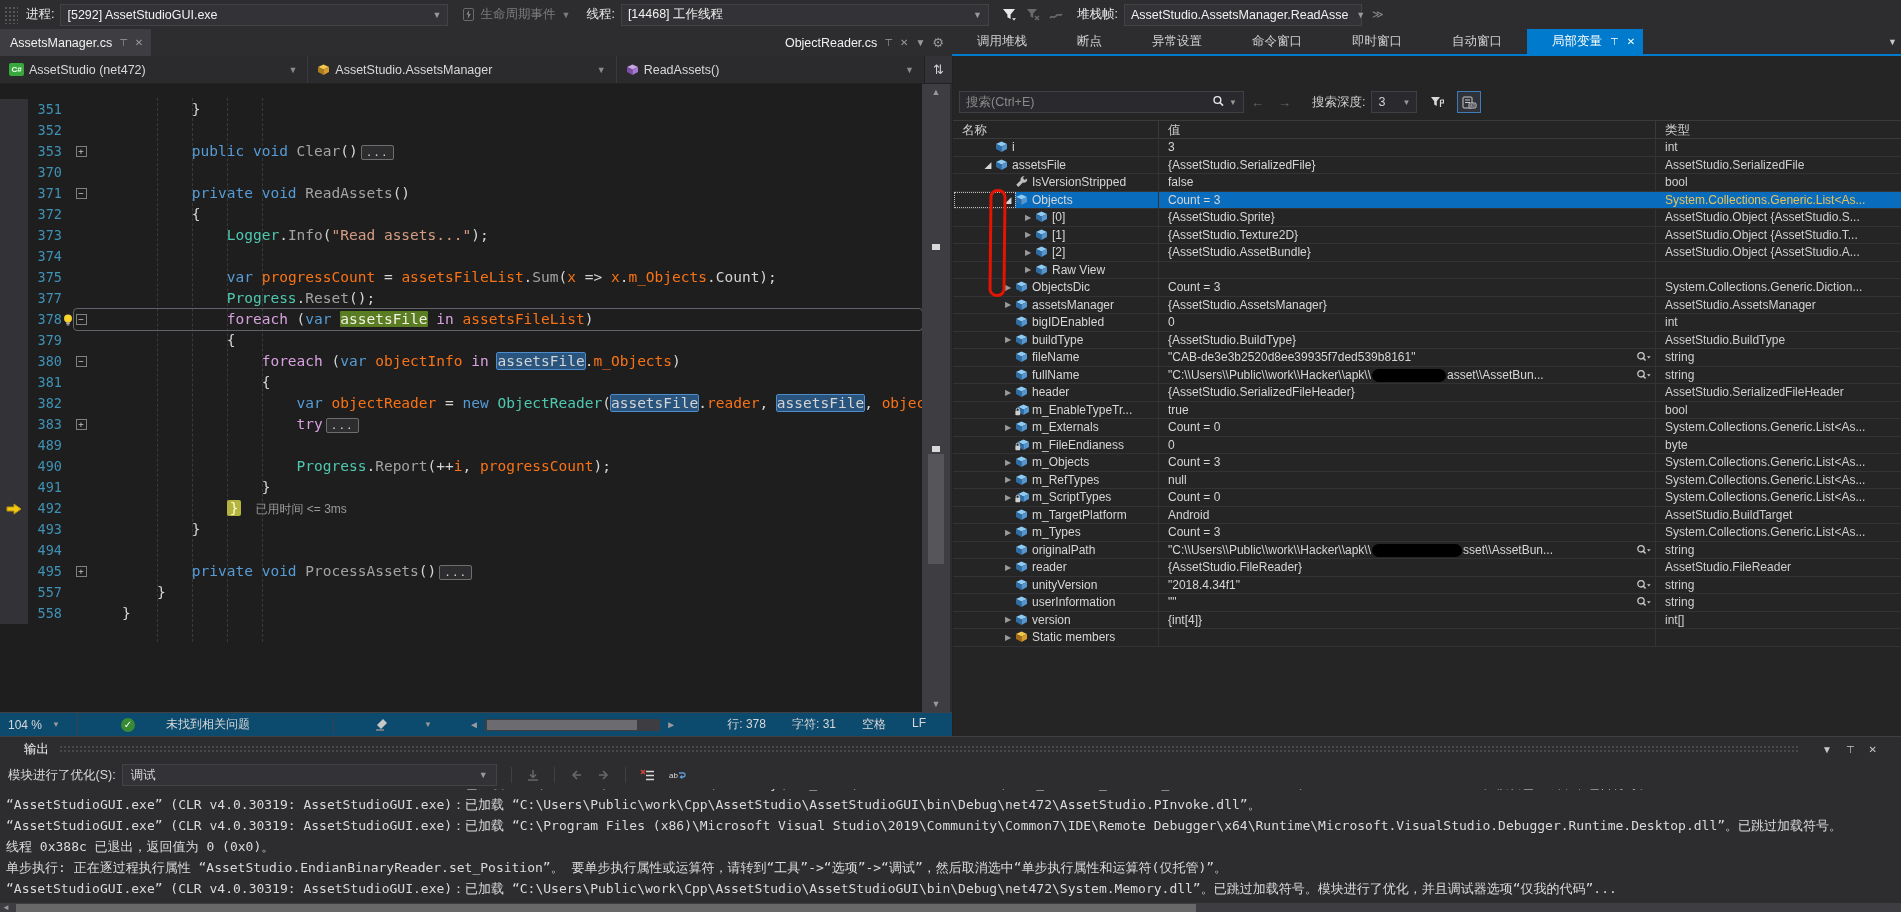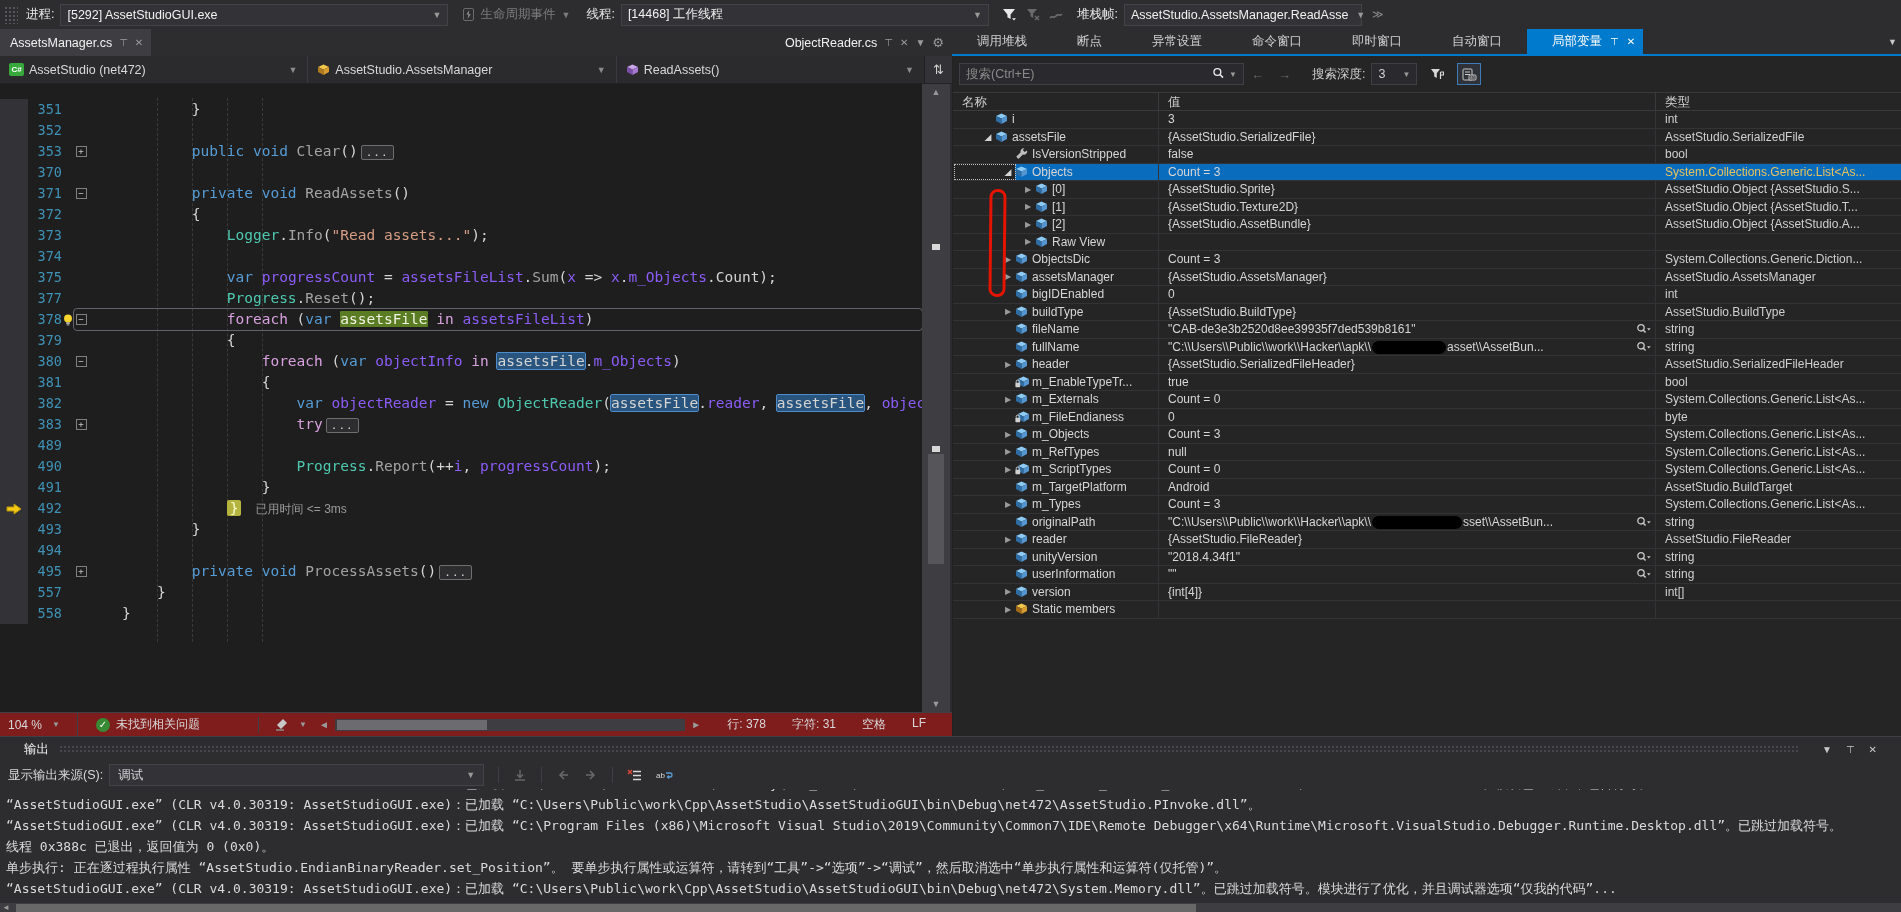--- a/index.html
+++ b/index.html
@@ -43,49 +43,49 @@
   .eline { display:flex; height:21px; line-height:21px; font-family:"DejaVu Sans Mono",monospace; font-size:14.5px; white-space:pre; position:relative; }
   .g1 { width:28px; flex:none; background:#333337; display:flex; align-items:center; justify-content:center; }
   .lnum { width:34px; flex:none; text-align:right; color:#3f91b5; font-size:13.5px; }
   .g2 { width:12px; flex:none; display:flex; align-items:center; justify-content:flex-end; }
   .cwrap { flex:1; display:flex; min-width:0; }
   .fd { width:14px; flex:none; display:flex; align-items:center; justify-content:center; }
   .foldmark { width:11px; height:11px; border:1px solid #808080; background:#1e1e1e; color:#c8c8c8; font-size:9px; line-height:9px; text-align:center; }
   .code { flex:1; overflow:hidden; color:#d4d4d4; }
   .eline.sel .cwrap { outline:1px solid #62626a; border-radius:3px; }
   .t-kw { color:#569cd6; } .t-ctl { color:#d8a0df; } .t-typ { color:#4ec9b0; }
-  .t-m { color:#a3a3a3; } .t-v { color:#8b5cf6; } .t-str { color:#d69d85; }
+  .t-m { color:#a3a3a3; } .t-v { color:#f97316; } .t-str { color:#d69d85; }
   .t-num { color:#b5cea8; } .t-pl { color:#d4d4d4; }
   .t-hlg { background:#5a7d23; color:#f2f2e2; border-radius:1px; }
   .t-hlb { background:#28547e; outline:1px solid #4f8ccc; border-radius:1px; }
   .foldbox { border:1px solid #6e6e6e; border-radius:2px; background:#2d2d30; color:#d0d0d0; font-size:11px; padding:0 4px; margin-left:3px; letter-spacing:1px; }
   .curbox { background:#b4b43e; color:#fbfbd3; border-radius:2px; padding:0 3px; }
   .tip { color:#9a9a9a; font-size:12px; margin-left:14px; font-family:"Liberation Sans",sans-serif; }
   
   #escroll { position:absolute; left:922px; top:84px; width:28px; height:628px; background:#3e3e42; }
   #escroll .sarr { position:absolute; left:0; width:28px; height:16px; color:#999; font-size:9px; text-align:center; line-height:16px; }
   #escroll .thumb { position:absolute; left:6px; width:16px; background:#55555a; }
   #escroll .mark { position:absolute; left:10px; width:8px; height:6px; background:#d8d8d8; }
   #escroll .marky { position:absolute; left:10px; width:8px; height:6px; background:#b4b43e; }
 
   
-  #estatus { position:absolute; left:0; top:712px; width:952px; height:24px; background:#7f1d1d; border-top:1px solid #3f3f46; display:flex; align-items:center; color:#d8d8d8; font-size:12px; }
+  #estatus { position:absolute; left:0; top:712px; width:952px; height:24px; background:#0c4a6e; border-top:1px solid #3f3f46; display:flex; align-items:center; color:#d8d8d8; font-size:12px;gap:25px; }
   .zoombox { display:flex; align-items:center; padding:0 8px; height:100%; border-right:1px solid #3f3f46; min-width:78px; }
   .zoombox .arr { margin-left:10px; color:#999; font-size:8px; }
   .okcirc { width:14px; height:14px; border-radius:50%; background:#388a34; color:#fff; font-size:10px; display:inline-flex; align-items:center; justify-content:center; margin:0 6px 0 18px; }
   .sdiv { width:1px; height:16px; background:#3f3f46; margin:0 10px; }
   .hsb { display:flex; align-items:center; flex:1; }
   .hsb .harr { color:#9a9a9a; font-size:10px; padding:0 6px; }
   .hsb .track { flex:1; height:12px; background:#3e3e42; position:relative; }
   .hsb .hthumb { position:absolute; left:2px; top:1px; width:150px; height:10px; background:#6b6b70; }
   .posinfo { display:flex; gap:26px; padding:0 26px 0 20px; white-space:nowrap; }
 
   
   #rpanel { position:absolute; left:952px; top:56px; width:949px; height:680px; background:#252526; border-left:1px solid #222; }
-  #lsearch { height:28px; display:flex; align-items:center; padding:18px 6px; color:#cfcfcf; font-size:12.5px; }
+  #lsearch { height:28px; display:flex; align-items:center; padding:18px 6px; color:#cfcfcf; font-size:12.5px;margin-top:28px; }
   #searchbox { width:285px; height:22px; background:#2a2a2e; border:1px solid #3f3f46; display:flex; align-items:center; padding:0 6px; }
   #searchbox .ph { color:#8a8a8a; flex:1; }
   #searchbox .arr { color:#999; font-size:8px; margin-left:4px; }
   .navarr { color:#6a6a6a; font-size:13px; margin:0 7px; }
   #depthlbl { margin:0 6px 0 14px; }
   #depthbox { width:46px; height:22px; background:#2a2a2e; border:1px solid #3f3f46; display:flex; align-items:center; padding:0 6px; }
   #depthbox .arr { margin-left:auto; color:#999; font-size:8px; }
   .ltool { width:24px; height:22px; display:flex; align-items:center; justify-content:center; margin-left:8px; color:#c8c8c8; }
   .ltool.sel { border:1px solid #3d7cb8; background:#30323a; }
   .lgrid { display:grid; grid-template-columns:206px 497px 246px; }
@@ -909,21 +909,21 @@
 
   <div id="output">
     <div id="out-title">
       <span>输出</span>
       <span class="dots"></span>
       <span class="mini">▼</span>
       <span class="mini">⊤</span>
       <span class="mini">✕</span>
     </div>
     <div id="out-toolbar">
-      <span>显示输出来源(S):</span>
+      <span>模块进行了优化(S):</span>
       <div id="srcbox">
         <span>调试</span>
         <span class="arr">▼</span>
       </div>
       <span class="osep"></span>
       <span class="otool">
           <svg width="14" height="13" viewBox="0 0 14 13">
             <path d="M7 1v7M4 5.5 7 8.5 10 5.5" stroke="#6a6a6a" stroke-width="1.4" fill="none"></path>
             <path d="M2 11h10" stroke="#6a6a6a" stroke-width="1.4"></path>
           </svg>

